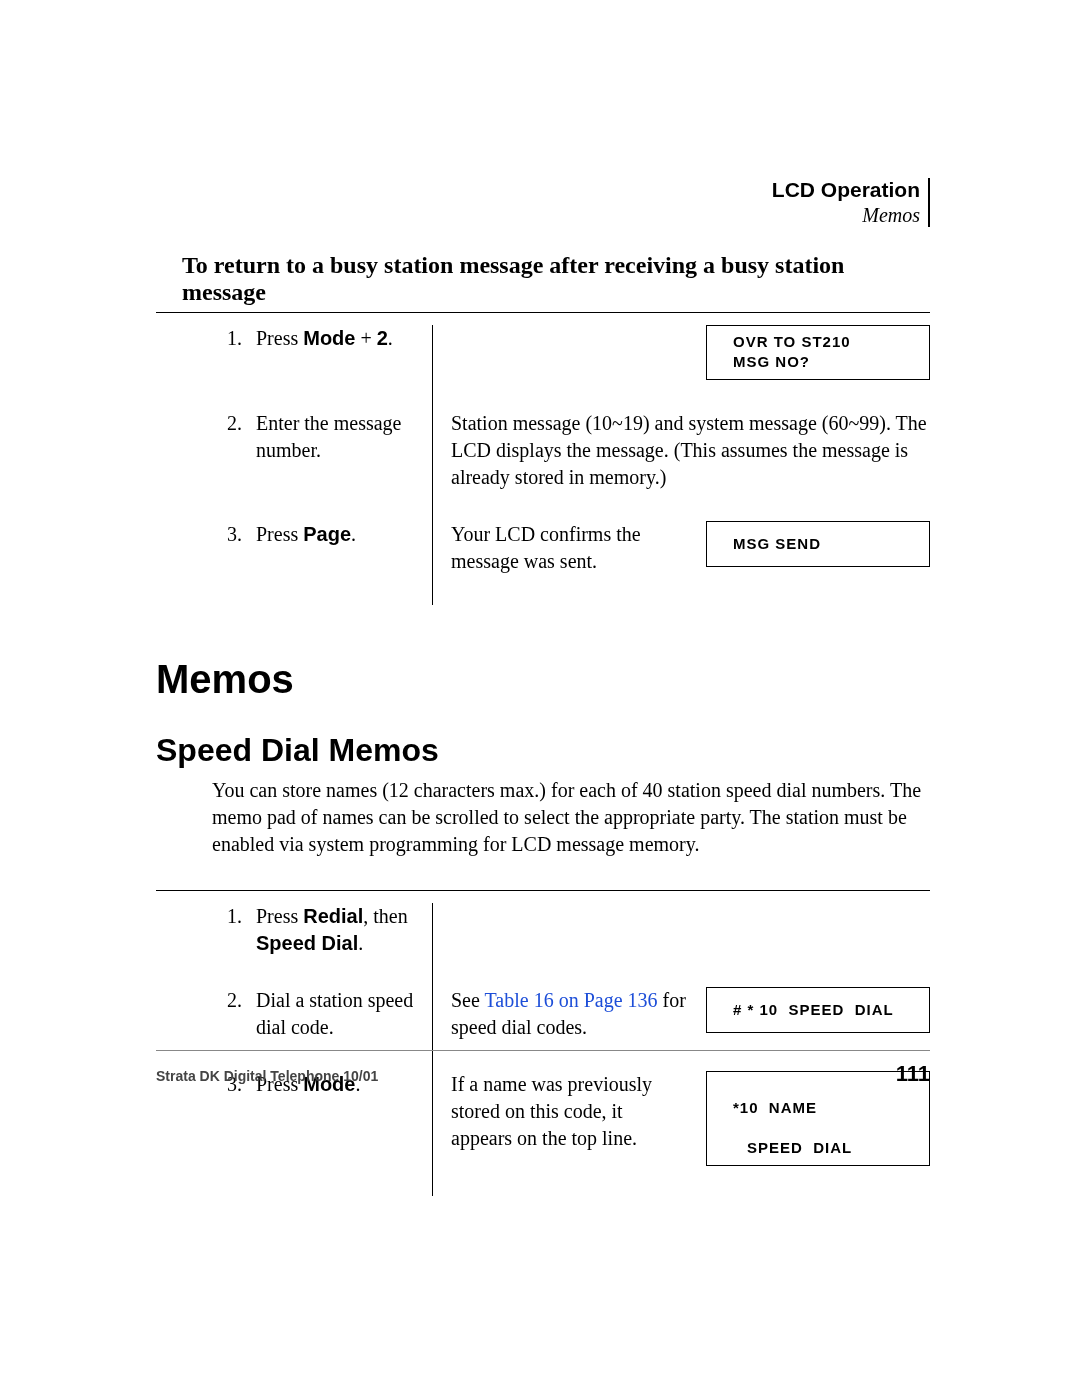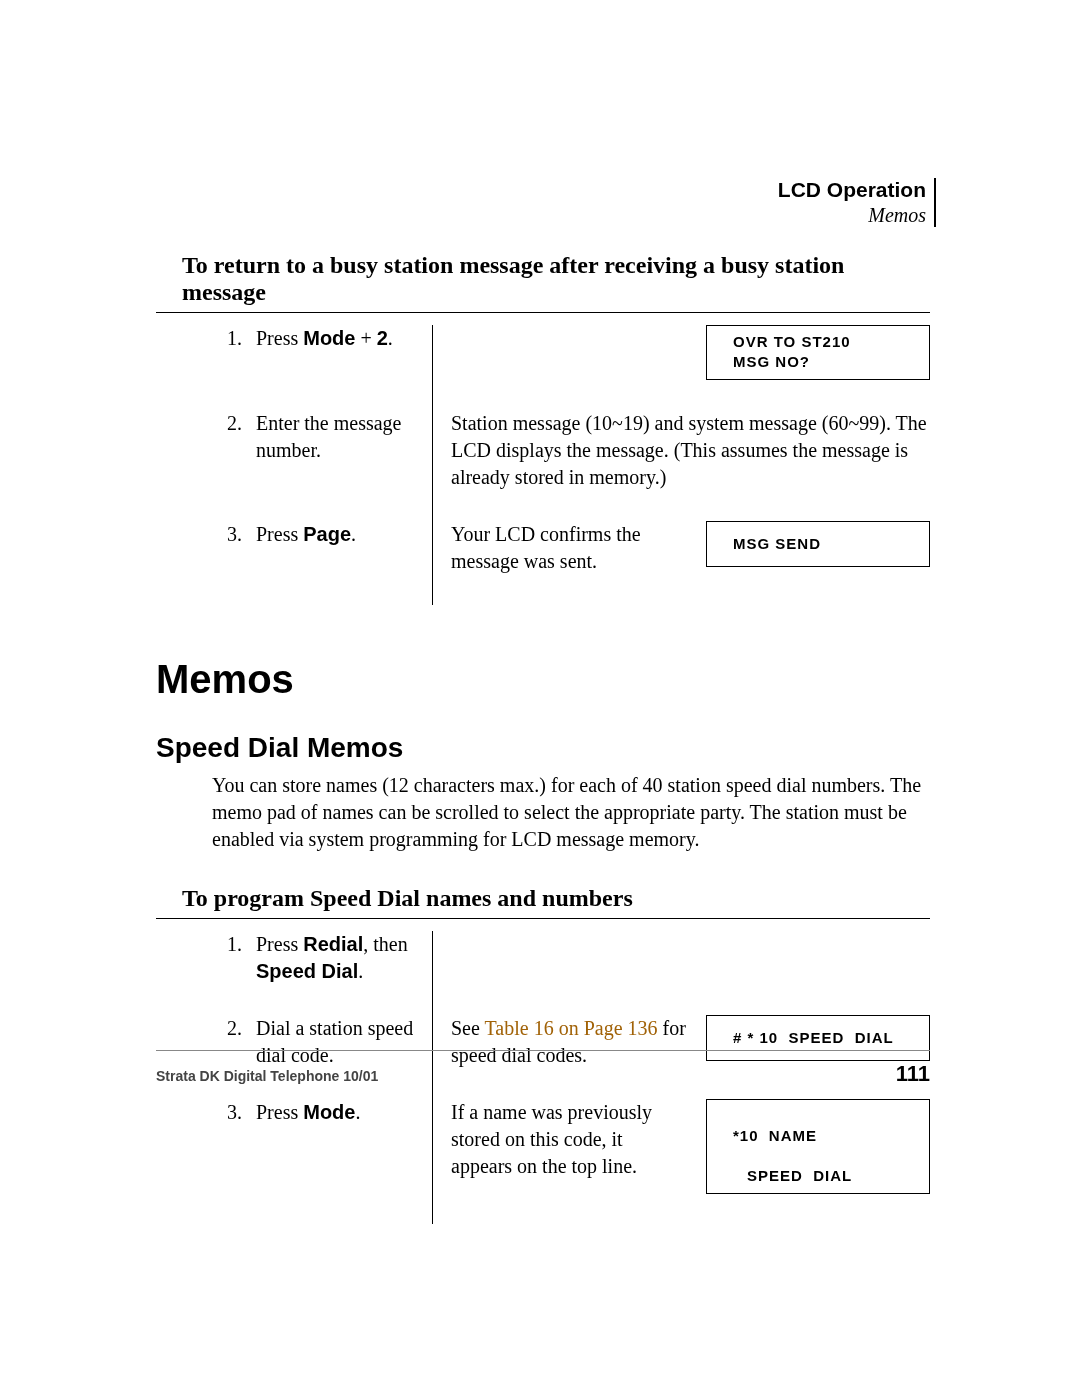--- a/index.html
+++ b/index.html
@@ -11,21 +11,21 @@
   }
   .page {
     width: 1080px;
     height: 1397px;
     box-sizing: border-box;
     padding: 180px 150px 60px 156px;
     position: relative;
   }
   .hdr {
     position: absolute;
-    right: 144px;
+    right: 150px;
     top: 178px;
     text-align: right;
     border-right: 2px solid #000;
     padding-right: 8px;
     margin-left: 26px;
   }
   .hdr .t1 {
     font-family: Arial, Helvetica, sans-serif;
     font-weight: 700;
     font-size: 21px;
@@ -104,33 +104,33 @@
   .h1 {
     font-family: Arial, Helvetica, sans-serif;
     font-weight: 700;
     font-size: 40px;
     margin-top: 52px;
     margin-bottom: 30px;
   }
   .h2 {
     font-family: Arial, Helvetica, sans-serif;
     font-weight: 700;
-    font-size: 28px;
+    font-size: 32px;
     margin-bottom: 8px;
   }
   .para {
     font-size: 20px;
     line-height: 1.35;
     margin: 2px 0 32px 56px;
   }
   .kbold {
     font-family: Arial, Helvetica, sans-serif;
     font-weight: 900;
   }
-  .xref { color: #a16207; }
+  .xref { color: #1d4ed8; }
   .footer {
     position: absolute;
     left: 156px;
     right: 150px;
     bottom: 310px;
     border-top: 1px solid #888;
     padding-top: 10px;
     display: flex;
     justify-content: space-between;
     align-items: baseline;
@@ -196,21 +196,20 @@
           </div>
         </div>
       </div>
 
     </div>
 
     <div class="h1">Memos</div>
     <div class="h2">Speed Dial Memos</div>
     <p class="para">You can store names (12 characters max.) for each of 40 station speed dial numbers. The memo pad of names can be scrolled to select the appropriate party. The station must be enabled via system programming for LCD message memory.</p>
 
-    <div class="proc-title">To program Speed Dial names and numbers</div>
     <div class="proc-rule"></div>
 
     <div class="step-table">
 
       <div class="step-row">
         <div class="step-num">1.</div>
         <div class="step-act">
           <span>Press </span><span class="kbold">Redial</span><span>, then </span><span class="kbold">Speed Dial</span><span>.</span>
         </div>
         <div class="step-res"></div>

